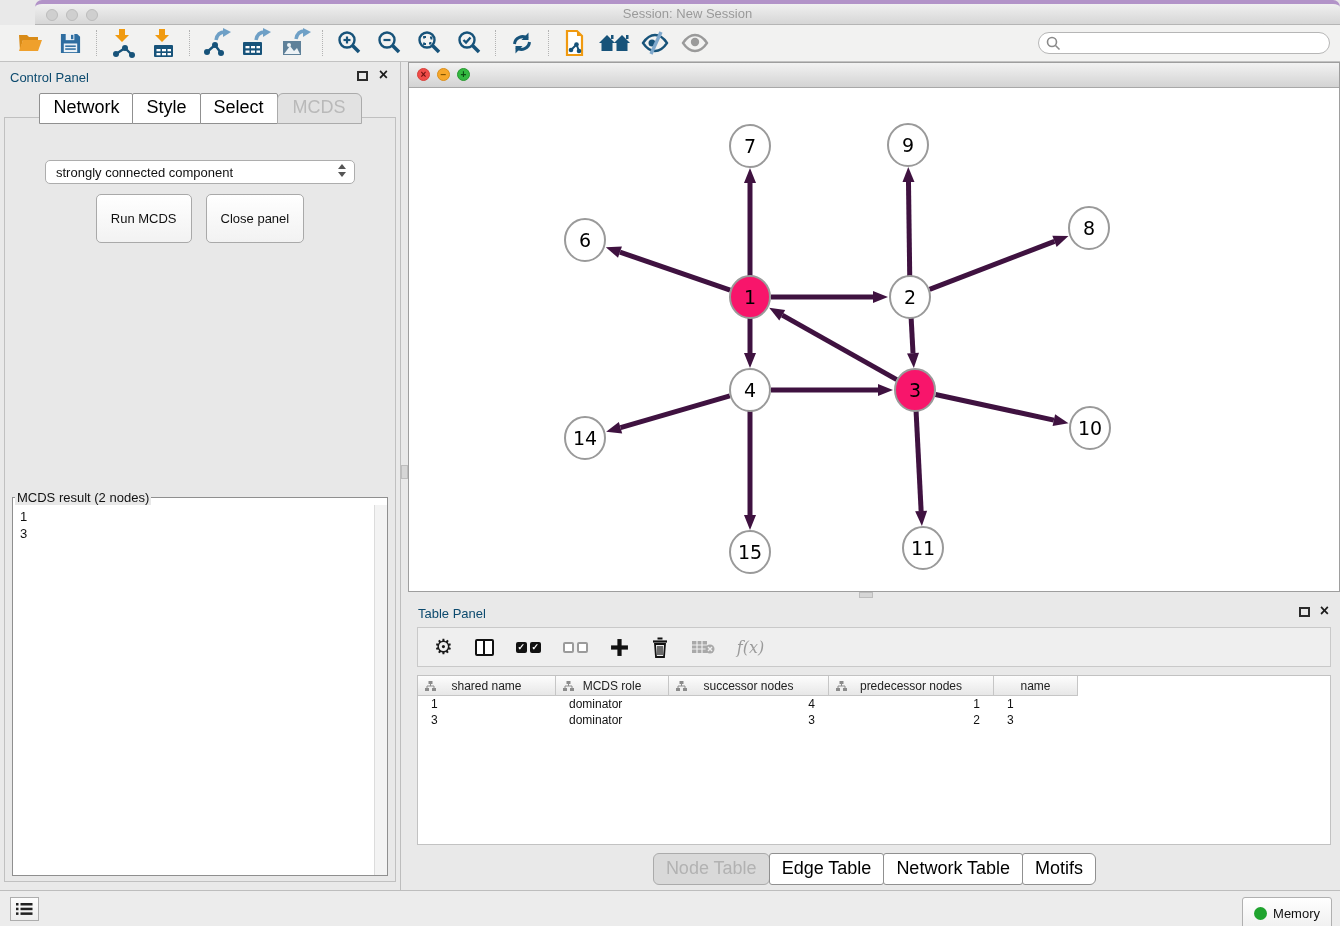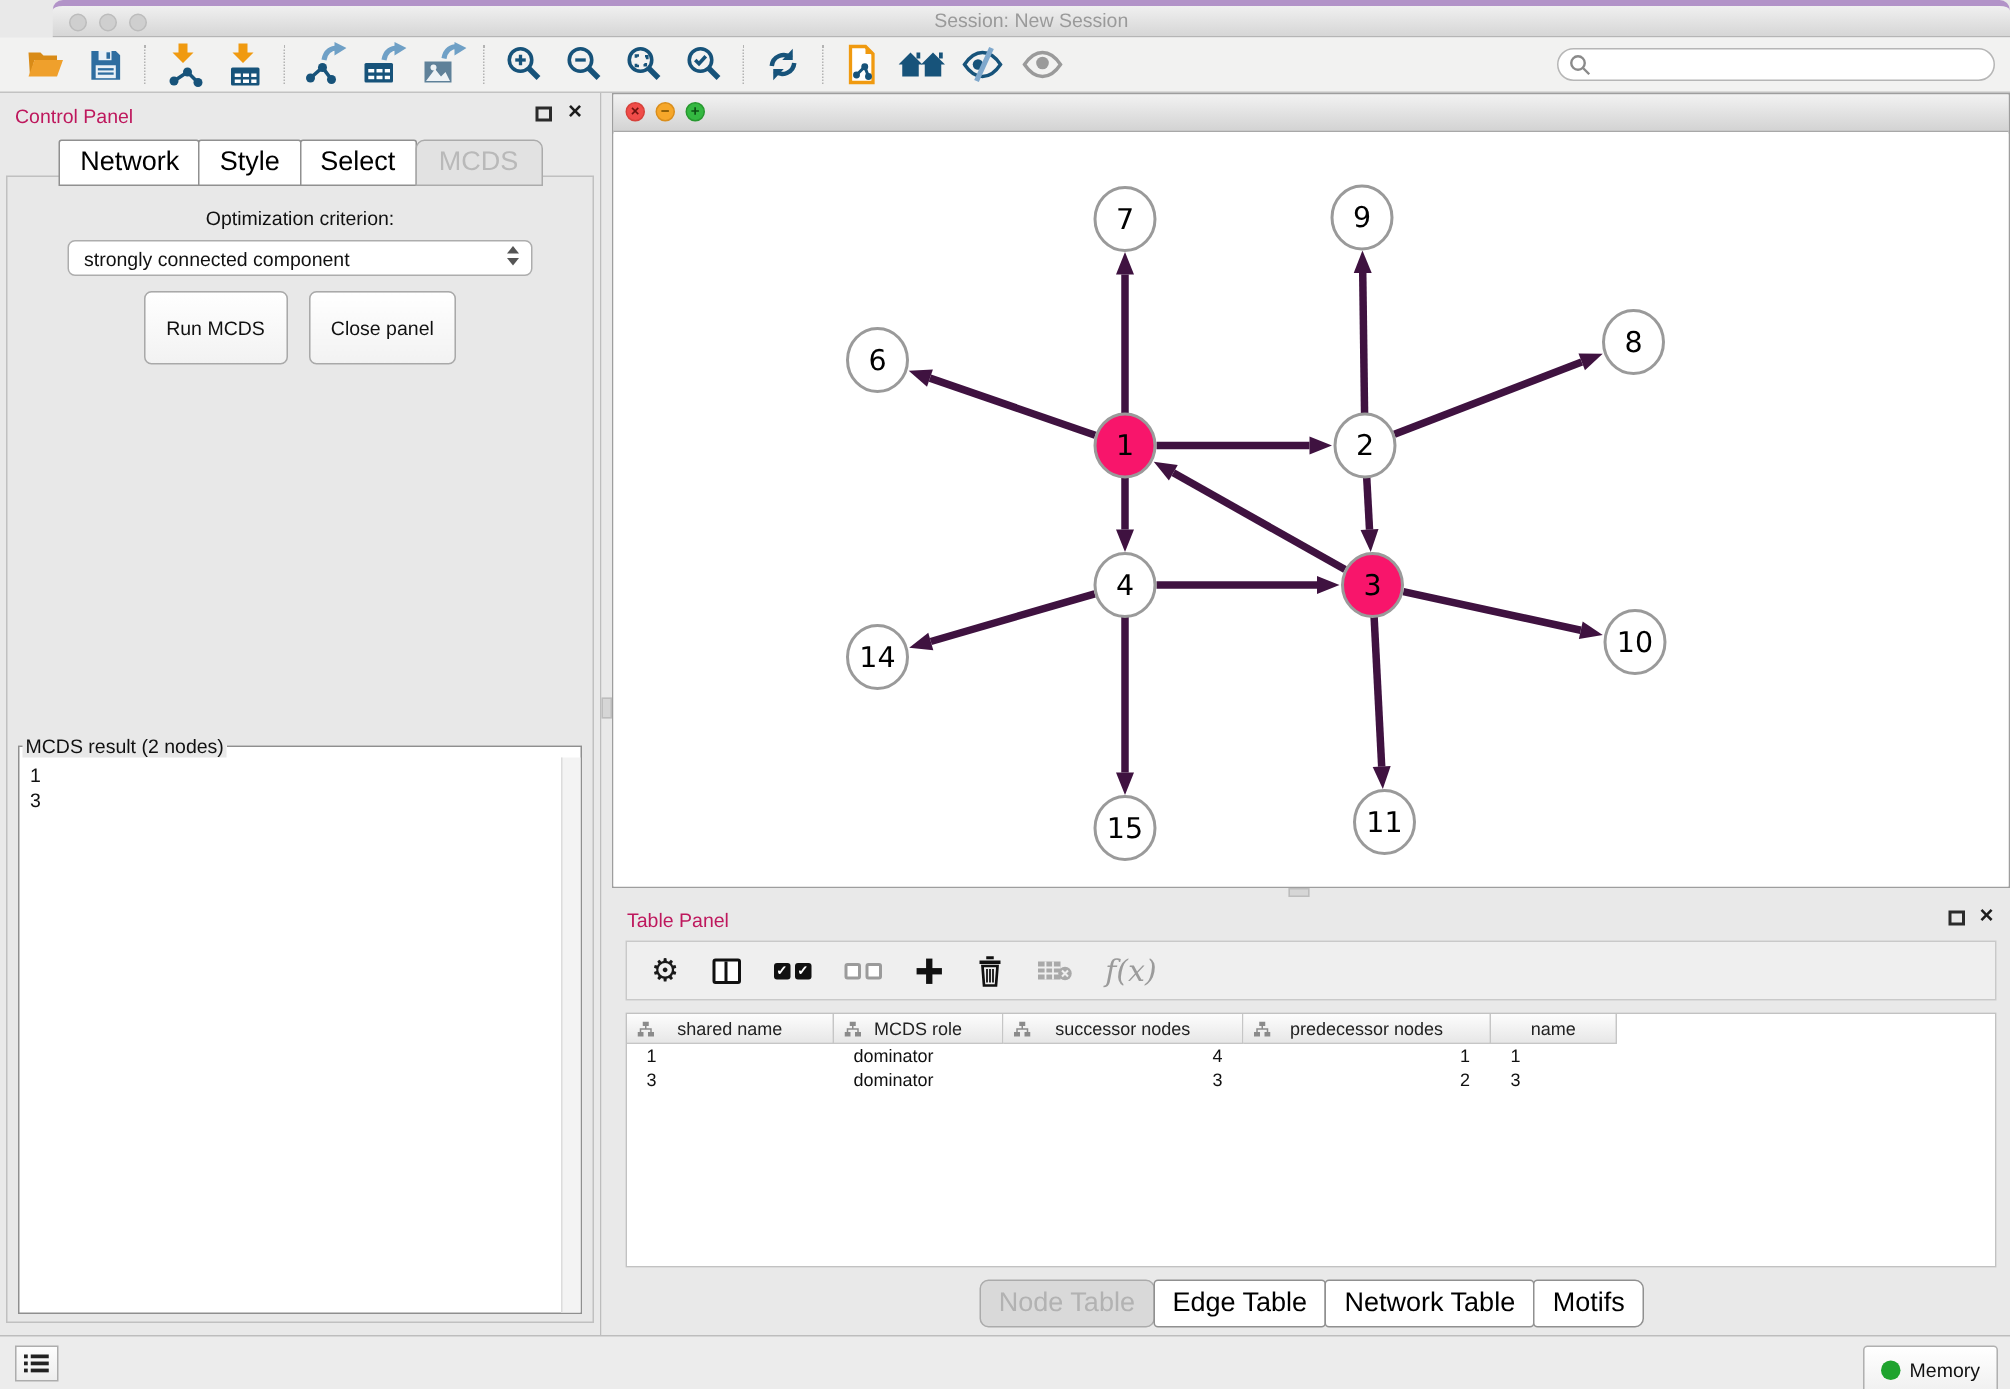--- a/index.html
+++ b/index.html
@@ -22,21 +22,21 @@
   .tb-sep { width:1px; height:26px; border-left:1px dotted #b3b3b3; margin:0 6px; }
   .search-wrap { margin-left:auto; position:relative; width:292px; height:22px; }
   .search-wrap input { width:100%; height:100%; border:1px solid #b6b6b6; border-radius:12px;
     padding:0 8px 0 26px; font-size:12px; background:#fff; outline:none; }
   .search-wrap svg { position:absolute; left:8px; top:4px; }
 
   
   .control-panel { position:absolute; left:0; top:62px; width:401px; bottom:36px;
     background:#e9e9e9; border-right:1px solid #bdbdbd; }
   .panel-head { position:relative; height:30px; }
-  .panel-head .ptitle { position:absolute; left:10px; top:8px; font-size:13px; color:#be185d; }
+  .panel-head .ptitle { position:absolute; left:10px; top:8px; font-size:13px; color:#0c4a6e; }
   .float-ico { position:absolute; top:9px; width:11px; height:10px; border:2px solid #2b2b2b; background:transparent; }
   .close-ico { position:absolute; top:4px; font-size:16px; font-weight:bold; color:#1c1c1c; line-height:18px; }
   .cp-float { right:32px; } .cp-close { right:12px; }
 
   .cp-tabs { position:absolute; left:0; right:0; top:31px; display:flex; justify-content:center; z-index:2; }
   .tab { font-size:18px; padding:3px 13px 4px; background:#fff; border:1px solid #909090;
     margin-right:-1px; color:#000; border-radius:2px 2px 0 0; }
   .tab.active { background:#e2e2e2; color:#b9b9b9; border-color:#ababab; border-radius:6px 6px 0 0; padding:3px 15px 5px; }
 
   .cp-content { position:absolute; left:4px; right:4px; top:55px; bottom:8px;
@@ -85,21 +85,21 @@
   .tp-toolbar { position:absolute; left:9px; right:9px; top:29px; height:40px; background:#efefef;
     border:1px solid #c9c9c9; display:flex; align-items:center; padding-left:16px; gap:22px; }
   .tp-ico { display:flex; align-items:center; justify-content:center; height:26px; }
   .gear { font-size:21px; color:#1a1a1a; line-height:22px; font-family:"DejaVu Sans",sans-serif; }
   .cols-ico { width:19px; height:17px; border:2.5px solid #111; border-radius:2px; position:relative; background:#fff; }
   .cols-ico::after { content:""; position:absolute; left:6px; top:0; bottom:0; width:2.5px; background:#111; }
   .chk-pair { display:flex; gap:3px; }
   .chk { width:11px; height:11px; border-radius:2px; background:#111; color:#fff; font-size:9px; font-weight:bold;
     display:flex; align-items:center; justify-content:center; }
   .unchk { width:11px; height:11px; border-radius:2px; background:#fff; border:2px solid #9b9b9b; }
-  .fx { font-family:"DejaVu Serif", serif; font-style:italic; font-size:20px; color:#9b9b9b; }
+  .fx { font-family:"DejaVu Serif", serif; font-style:italic; font-size:16px; color:#9b9b9b; }
 
   .tp-table { position:absolute; left:9px; right:9px; top:77px; height:170px; background:#fff;
     border:1px solid #c2c2c2; overflow:hidden; font-size:12px; }
   .thead { display:flex; height:20px; }
   .th { background:linear-gradient(#fdfdfd,#e7e7e7); border-right:1px solid #c6c6c6; border-bottom:1px solid #c6c6c6;
     display:flex; align-items:center; justify-content:center; gap:6px; color:#222; position:relative; }
   .th svg { position:absolute; left:7px; top:5px; }
   .trow { display:flex; height:16px; line-height:16px; color:#111; }
   .td { overflow:hidden; white-space:nowrap; }
   .al { padding-left:13px; text-align:left; }
@@ -293,21 +293,20 @@
       <span class="float-ico cp-float"></span>
       <span class="close-ico cp-close">×</span>
     </div>
     <div class="cp-tabs">
       <span class="tab">Network</span>
       <span class="tab">Style</span>
       <span class="tab">Select</span>
       <span class="tab active">MCDS</span>
     </div>
     <div class="cp-content">
-      <div class="opt-label">Optimization criterion:</div>
       <div class="combo">
         <span>strongly connected component</span>
         <span class="arrows">
             <i class="up"></i>
             <i class="dn"></i>
           </span>
       </div>
       <div class="btn-row">
         <button class="push-btn">Run MCDS</button>
         <button class="push-btn">Close panel</button>

